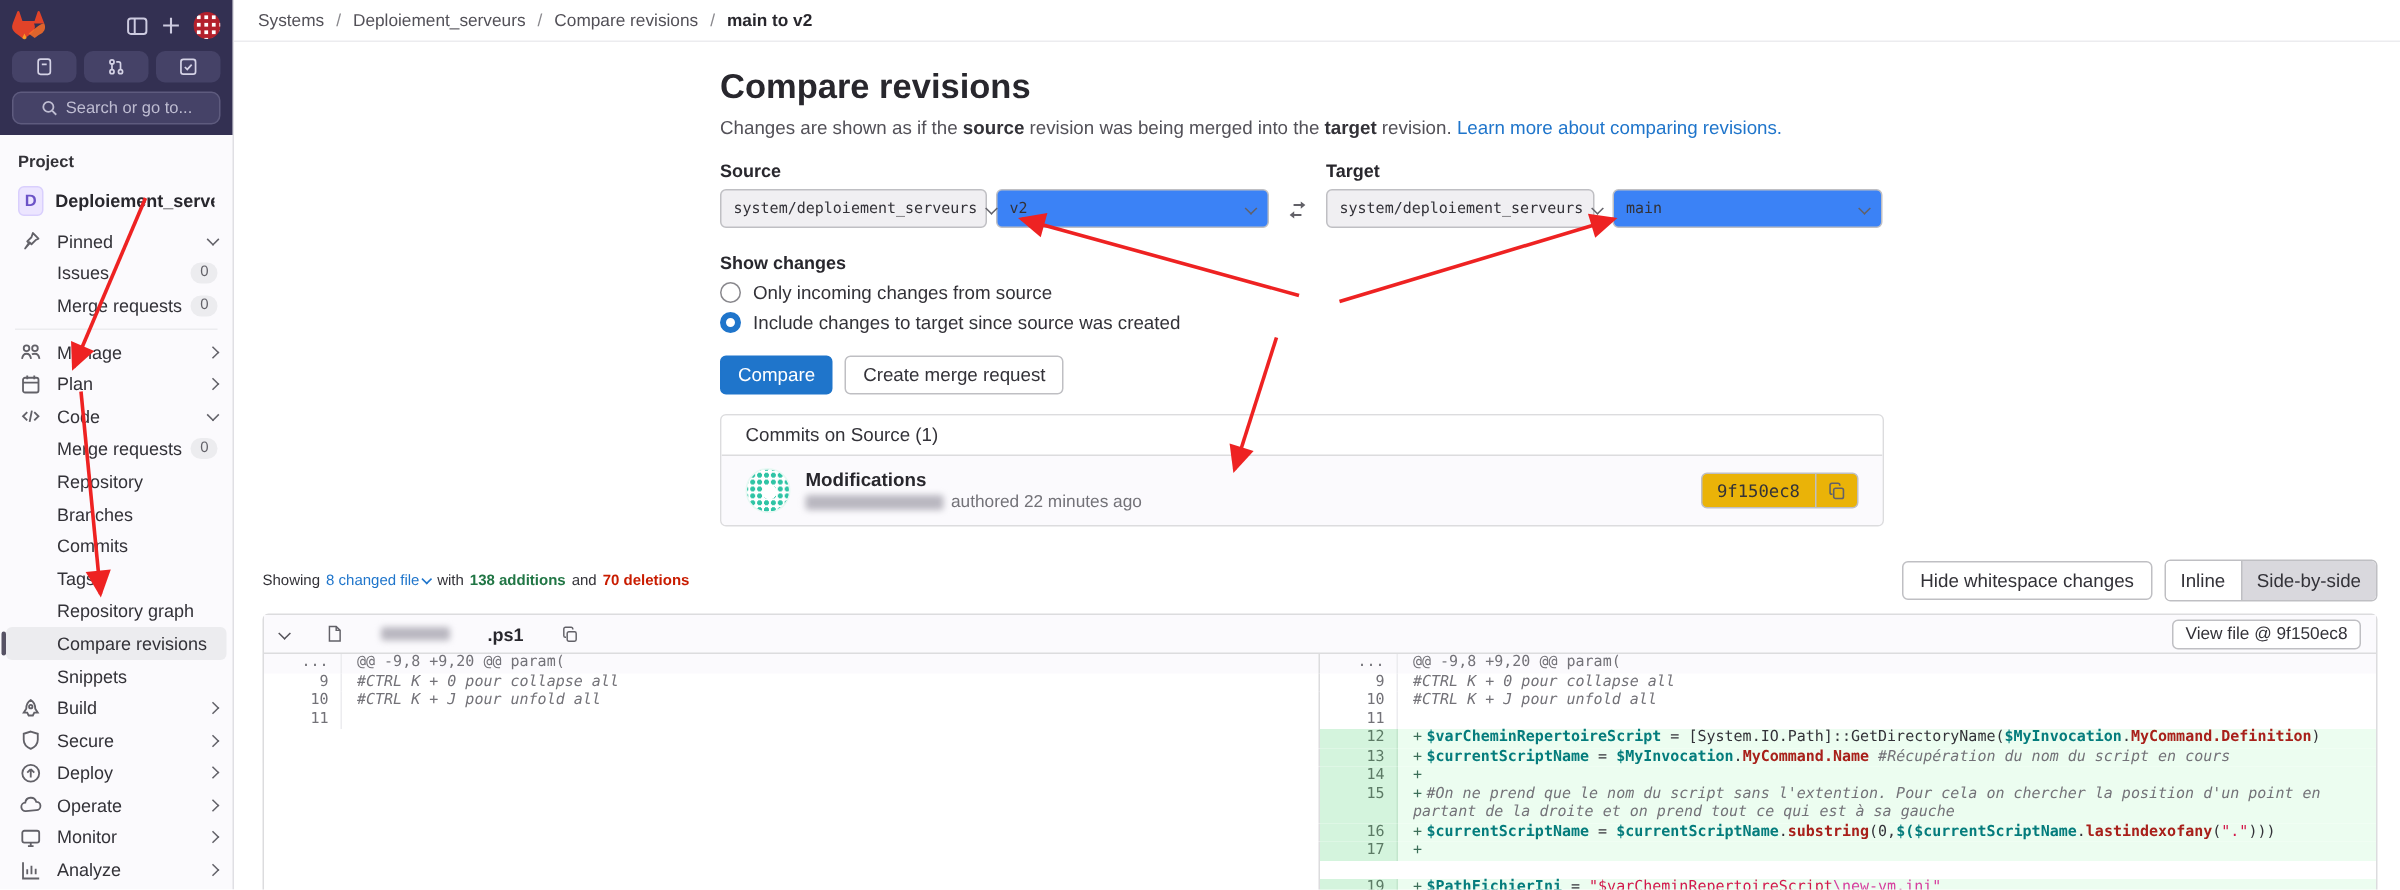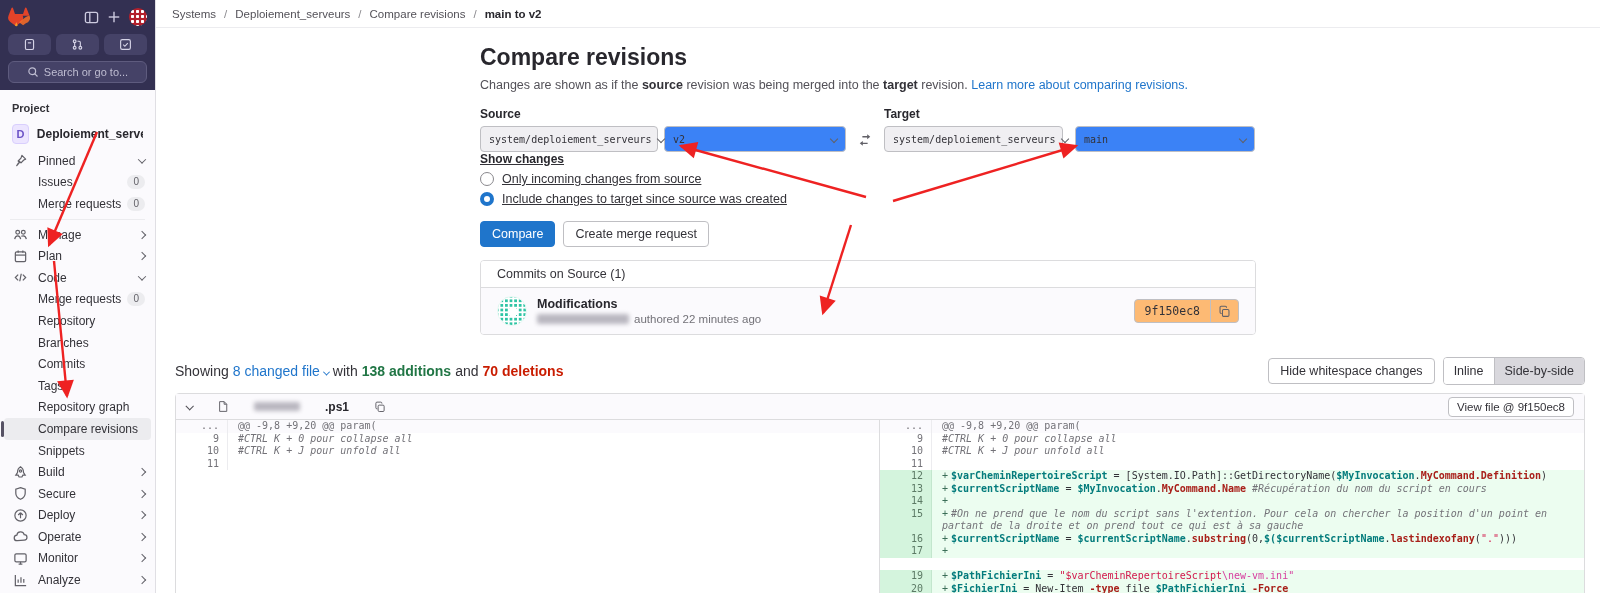--- a/index.html
+++ b/index.html
@@ -57,21 +57,21 @@
   .form-row { display:flex; margin-top:15px; }
   .ref-col { }
   .ref-label { font-size:12px; font-weight:bold; color:#28272d; margin-bottom:5px; }
   .dd-row { display:flex; gap:6px; }
   .dropdown { height:26px; border:1px solid #bfbfc3; border-radius:4px; background:#3b82f6; display:flex; align-items:center;
     padding:0 8px; font-size:10px; color:#333238; justify-content:space-between; cursor:pointer; }
   .dropdown.gray { background:#f0eff2; }
   .dd-chev { width:6px; height:6px; border-right:1.5px solid #626168; border-bottom:1.5px solid #626168; transform:rotate(45deg); margin-left:6px; flex:none; }
   .swap-wrap { width:38px; display:flex; align-items:flex-end; justify-content:center; padding-bottom:5px; color:#626168; }
 
-  .show-changes { margin-top:0;text-decoration:underline; }
+  .show-changes { margin-top:16px; }
   .sc-label { font-size:12px; font-weight:bold; color:#28272d; }
   .radio-row { display:flex; align-items:center; gap:8px; margin-top:6px; font-size:12.5px; color:#333238; }
   .radio { width:14px; height:14px; border:1px solid #89888d; border-radius:50%; background:#fff; flex:none; }
   .radio.checked { border:4px solid #1f75cb; }
 
   .action-row { display:flex; gap:8px; margin-top:15px; }
   .btn { height:26px; border-radius:4px; border:1px solid #bfbfc3; background:#fff; font-size:12.5px; color:#333238;
     display:inline-flex; align-items:center; padding:0 11px; cursor:pointer; font-family:"Liberation Sans",sans-serif; }
   .btn.primary { background:#1f75cb; border-color:#1f75cb; color:#fff; }
 
@@ -79,28 +79,28 @@
   .commits-head { padding:6px 16px; font-size:12.5px; color:#333238; background:#fff; border-bottom:1px solid #dcdcde; }
   .commit-row { display:flex; align-items:center; gap:10px; padding:8px 16px; background:#fbfafd; }
   .identicon { width:30px; height:30px; border-radius:50%; flex:none; background:#fff; border:1px solid #e7f8f3;
     background-image:radial-gradient(circle 5px at 15px 15px, #fff 0 4.6px, rgba(255,255,255,0) 5px),
       radial-gradient(#2fc4a5 1.7px, rgba(255,255,255,0) 1.8px);
     background-size:30px 30px, 4.6px 4.6px; background-position:0 0, 1.5px 1.5px; }
   .commit-meta { flex:1; }
   .commit-title { font-size:12.5px; font-weight:bold; color:#28272d; }
   .commit-sub { font-size:11.5px; color:#737278; margin-top:2px; display:flex; align-items:center; gap:5px; }
   .blur-block { display:inline-block; height:10px; border-radius:2px; background:#b9b7c0; filter:blur(2px); }
-  .sha-group { display:flex; border:1px solid #bfbfc3; border-radius:4px; overflow:hidden; background:#fdba74; }
+  .sha-group { display:flex; border:1px solid #bfbfc3; border-radius:4px; overflow:hidden; background:#eab308; }
   .sha-text { padding:4px 10px; font-size:11.5px; color:#333238; }
   .sha-copy { width:28px; display:flex; align-items:center; justify-content:center; border-left:1px solid #bfbfc3; color:#626168; cursor:pointer; }
 
   
   .diff-section { margin-top:22px; padding:0 15px 0 19px; }
   .diff-summary { display:flex; align-items:center; }
-  .ds-text { font-size:14px; color:#333238; display:flex; align-items:flex-start; gap:4px; }
+  .ds-text { font-size:10px; color:#333238; display:flex; align-items:flex-start; gap:4px; }
   .ds-text .green { color:#217645; font-weight:bold; }
   .ds-text .red { color:#c91c00; font-weight:bold; }
   .ds-text .blue { color:#1f75cb; cursor:pointer; }
   .caret-down { width:5px; height:5px; border-right:1.5px solid #1f75cb; border-bottom:1.5px solid #1f75cb; transform:rotate(45deg) translate(-1px,-1px); display:inline-block; }
   .ds-sp { flex:1; }
   .ds-buttons { display:flex; gap:8px; align-items:center; }
   .seg-group { display:flex; border:1px solid #bfbfc3; border-radius:4px; overflow:hidden; }
   .seg { height:26px; padding:0 10px; font-size:12.5px; display:flex; align-items:center; background:#fff; cursor:pointer; color:#333238; }
   .seg.selected { background:#d9d8dd; border-left:1px solid #bfbfc3; }
 

